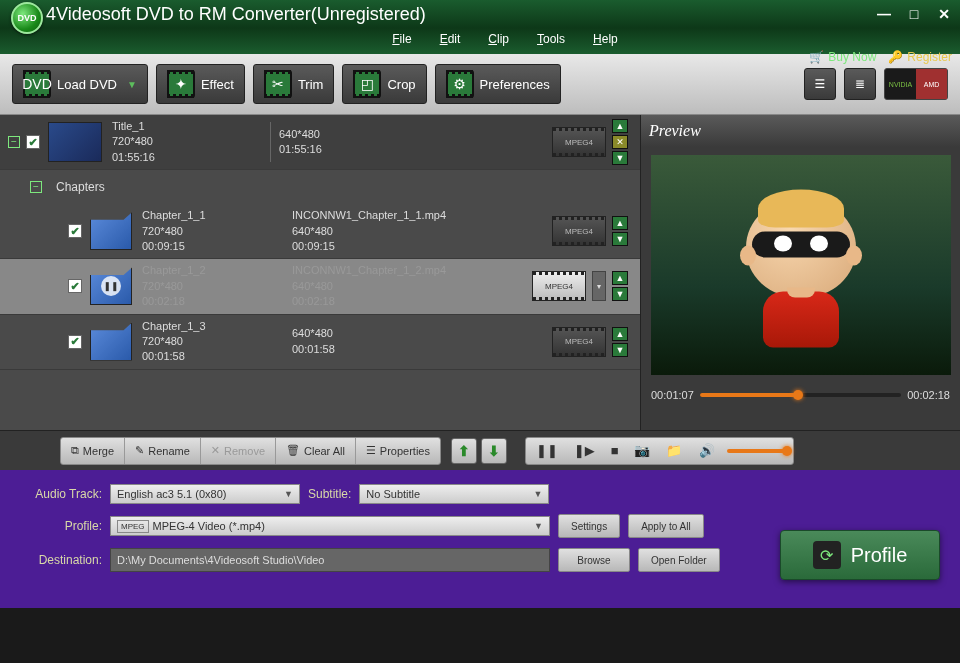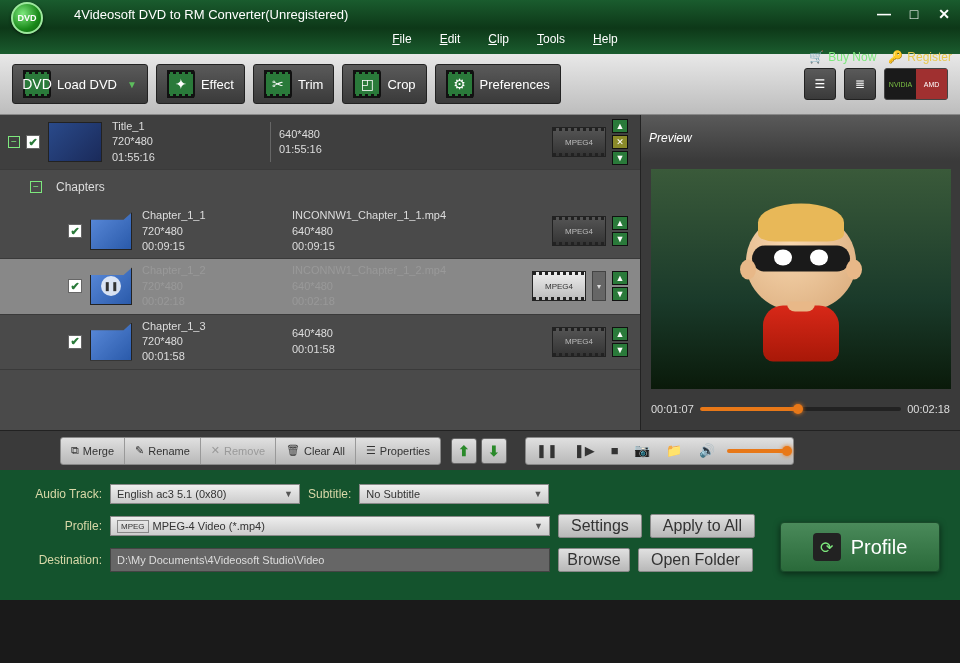--- a/index.html
+++ b/index.html
@@ -2,21 +2,21 @@
 <html><head>
 <meta charset="utf-8">
 <style>
 * { margin:0; padding:0; box-sizing:border-box; font-family:"Segoe UI",Tahoma,sans-serif; }
 body { background:#1a1a1a; width:960px; height:663px; overflow:hidden; color:#ddd; font-size:12px; }
 
 
 .titlebar { height:28px; background:linear-gradient(#1a5c2e,#0d3818); display:flex; align-items:center; padding:0 8px; }
 .logo { width:38px; height:28px; display:flex; align-items:center; justify-content:center; }
 .logo-disc { width:32px; height:32px; border-radius:50%; background:radial-gradient(circle at 35% 35%,#7de87d,#1a8a1a 60%,#0d5d0d); display:flex; align-items:center; justify-content:center; font-size:9px; font-weight:bold; color:#fff; box-shadow:0 1px 3px rgba(0,0,0,.6); border:2px solid #9de89d; position:relative; top:4px; }
-.title-text { flex:1; color:#fff; font-size:13px; margin-left:28px; font-weight:500; }
+.title-text { flex:1; color:#fff; font-size:18px; margin-left:0; font-weight:500; }
 .win-controls { display:flex; gap:14px; }
 .win-btn { width:16px; height:16px; color:#fff; cursor:pointer; font-size:14px; font-weight:bold; display:flex; align-items:center; justify-content:center; }
 
 
 .menubar { height:26px; background:linear-gradient(#0d3818,#1a5c2e); display:flex; align-items:center; padding:0 8px;flex-direction:column; }
 .menu-left { display:flex; gap:0; margin-left:50px; }
 .menu-item { color:#fff; padding:4px 14px; cursor:pointer; font-size:12px; }
 .menu-item span { text-decoration:underline; }
 .menu-right { margin-left:auto; display:flex; gap:12px; align-items:center; }
 .buy-now { color:#7de87d; cursor:pointer; display:flex; align-items:center; gap:4px; font-size:12px; }
@@ -60,21 +60,21 @@
 .codec-dd { width:14px; height:30px; background:#666; border:1px solid #444; display:flex; align-items:center; justify-content:center; font-size:8px; cursor:pointer; margin-right:6px; }
 .row-arrows { display:flex; flex-direction:column; gap:2px; margin-right:4px; }
 .row-arrow { width:16px; height:14px; background:#2a7a3a; border:1px solid #111; color:#fff; font-size:9px; display:flex; align-items:center; justify-content:center; cursor:pointer; }
 .row-arrow.del { background:#8a8a2a; }
 .chapters-row { background:#4a4a4a; padding:10px 8px 10px 30px; display:flex; align-items:center; }
 .chapters-label { color:#ddd; font-size:12px; margin-left:8px; }
 .indent { width:60px; }
 
 
 .preview-panel { width:320px; background:#3a3a3a; border-left:1px solid #222; }
-.preview-header { background:linear-gradient(#5a5a5a,#3a3a3a); color:#fff; font-size:12px; font-style:italic; padding:16px 8px; }
+.preview-header { background:linear-gradient(#5a5a5a,#3a3a3a); color:#fff; font-size:16px; font-style:italic; padding:7px 8px;font-family:Liberation Serif, serif; }
 .preview-video { width:300px; height:220px; margin:8px auto; background:linear-gradient(180deg,#3a5a3a 0%,#1a3a2a 60%,#0a1a0a 100%); display:block; position:relative; overflow:hidden; }
 .character { position:absolute; left:50%; top:50%; transform:translate(-50%,-45%); }
 .head { width:110px; height:100px; background:radial-gradient(ellipse at 40% 30%,#f8d8b0,#d8a878); border-radius:50% 50% 48% 48%; position:relative; }
 .hair { position:absolute; top:-8px; left:12px; right:12px; height:38px; background:#e8b858; border-radius:50% 50% 20% 20%; }
 .mask { position:absolute; top:34px; left:6px; right:6px; height:26px; background:#1a1a1a; border-radius:14px; }
 .eye { position:absolute; width:18px; height:16px; background:#fff; border-radius:50%; top:38px; }
 .eye.l { left:28px; } .eye.r { right:28px; }
 .ear { position:absolute; width:16px; height:20px; background:#e8b888; border-radius:50%; top:48px; }
 .ear.l { left:-6px; } .ear.r { right:-6px; }
 .body-torso { width:76px; height:56px; background:linear-gradient(#d82818,#a81808); border-radius:20px 20px 10px 10px; margin:-6px auto 0; position:relative; }
@@ -95,26 +95,26 @@
 .move-btn.up { color:#2a8a2a; }
 .move-btn.down { color:#2a8a2a; }
 
 
 .player-controls { margin-left:18px; height:28px; background:linear-gradient(#e0e0e0,#b8b8b8); border:1px solid #888; border-radius:3px; display:flex; align-items:center; padding:0 6px; gap:8px; }
 .pc-btn { cursor:pointer; color:#333; font-size:13px; padding:0 4px; }
 .vol-track { width:60px; height:4px; background:#e87818; border-radius:2px; position:relative; }
 .vol-thumb { position:absolute; right:-5px; top:50%; transform:translateY(-50%); width:10px; height:10px; border-radius:50%; background:#e87818; box-shadow:0 0 4px #e87818; }
 
 
-.bottom { background:#14532d; padding:14px 14px 18px; }
+.bottom { background:#4c1d95; padding:14px 14px 26px; }
 .setting-row { display:flex; align-items:center; margin-bottom:10px; gap:8px; }
 .setting-label { color:#d8d8a8; font-size:12px; width:88px; text-align:right; }
 .select-box { height:20px; background:linear-gradient(#eee,#ccc); border:1px solid #888; display:flex; align-items:center; padding:0 6px; font-size:11px; color:#333; cursor:pointer; }
 .select-arrow { margin-left:auto; font-size:9px; color:#555; }
-.sm-btn { height:24px; padding:0 12px; background:linear-gradient(#e0e0e0,#b8b8b8); border:1px solid #888; border-radius:2px; cursor:pointer; font-size:16px; color:#333; display:flex; align-items:center; }
+.sm-btn { height:24px; padding:0 12px; background:linear-gradient(#e0e0e0,#b8b8b8); border:1px solid #888; border-radius:2px; cursor:pointer; font-size:10px; color:#333; display:flex; align-items:center; }
 .text-input { height:24px; background:#666; border:1px solid #444; color:#ddd; padding:0 6px; font-size:11px; }
 
 .convert-btn { position:absolute; right:20px; bottom:28px; width:160px; height:50px; background:linear-gradient(#4a8a5a,#2a6a3a); border:1px solid #1a4a2a; border-radius:4px; display:flex; align-items:center; justify-content:center; gap:10px; cursor:pointer; color:#fff; font-size:20px; font-weight:500; box-shadow:0 2px 6px rgba(0,0,0,.5); }
 .convert-icon { width:28px; height:28px; background:#222; border-radius:4px; display:flex; align-items:center; justify-content:center; font-size:16px; color:#7de87d; }
 
 .icon-sm { font-size:11px; }
 </style>
 </head>
 <body>
 

